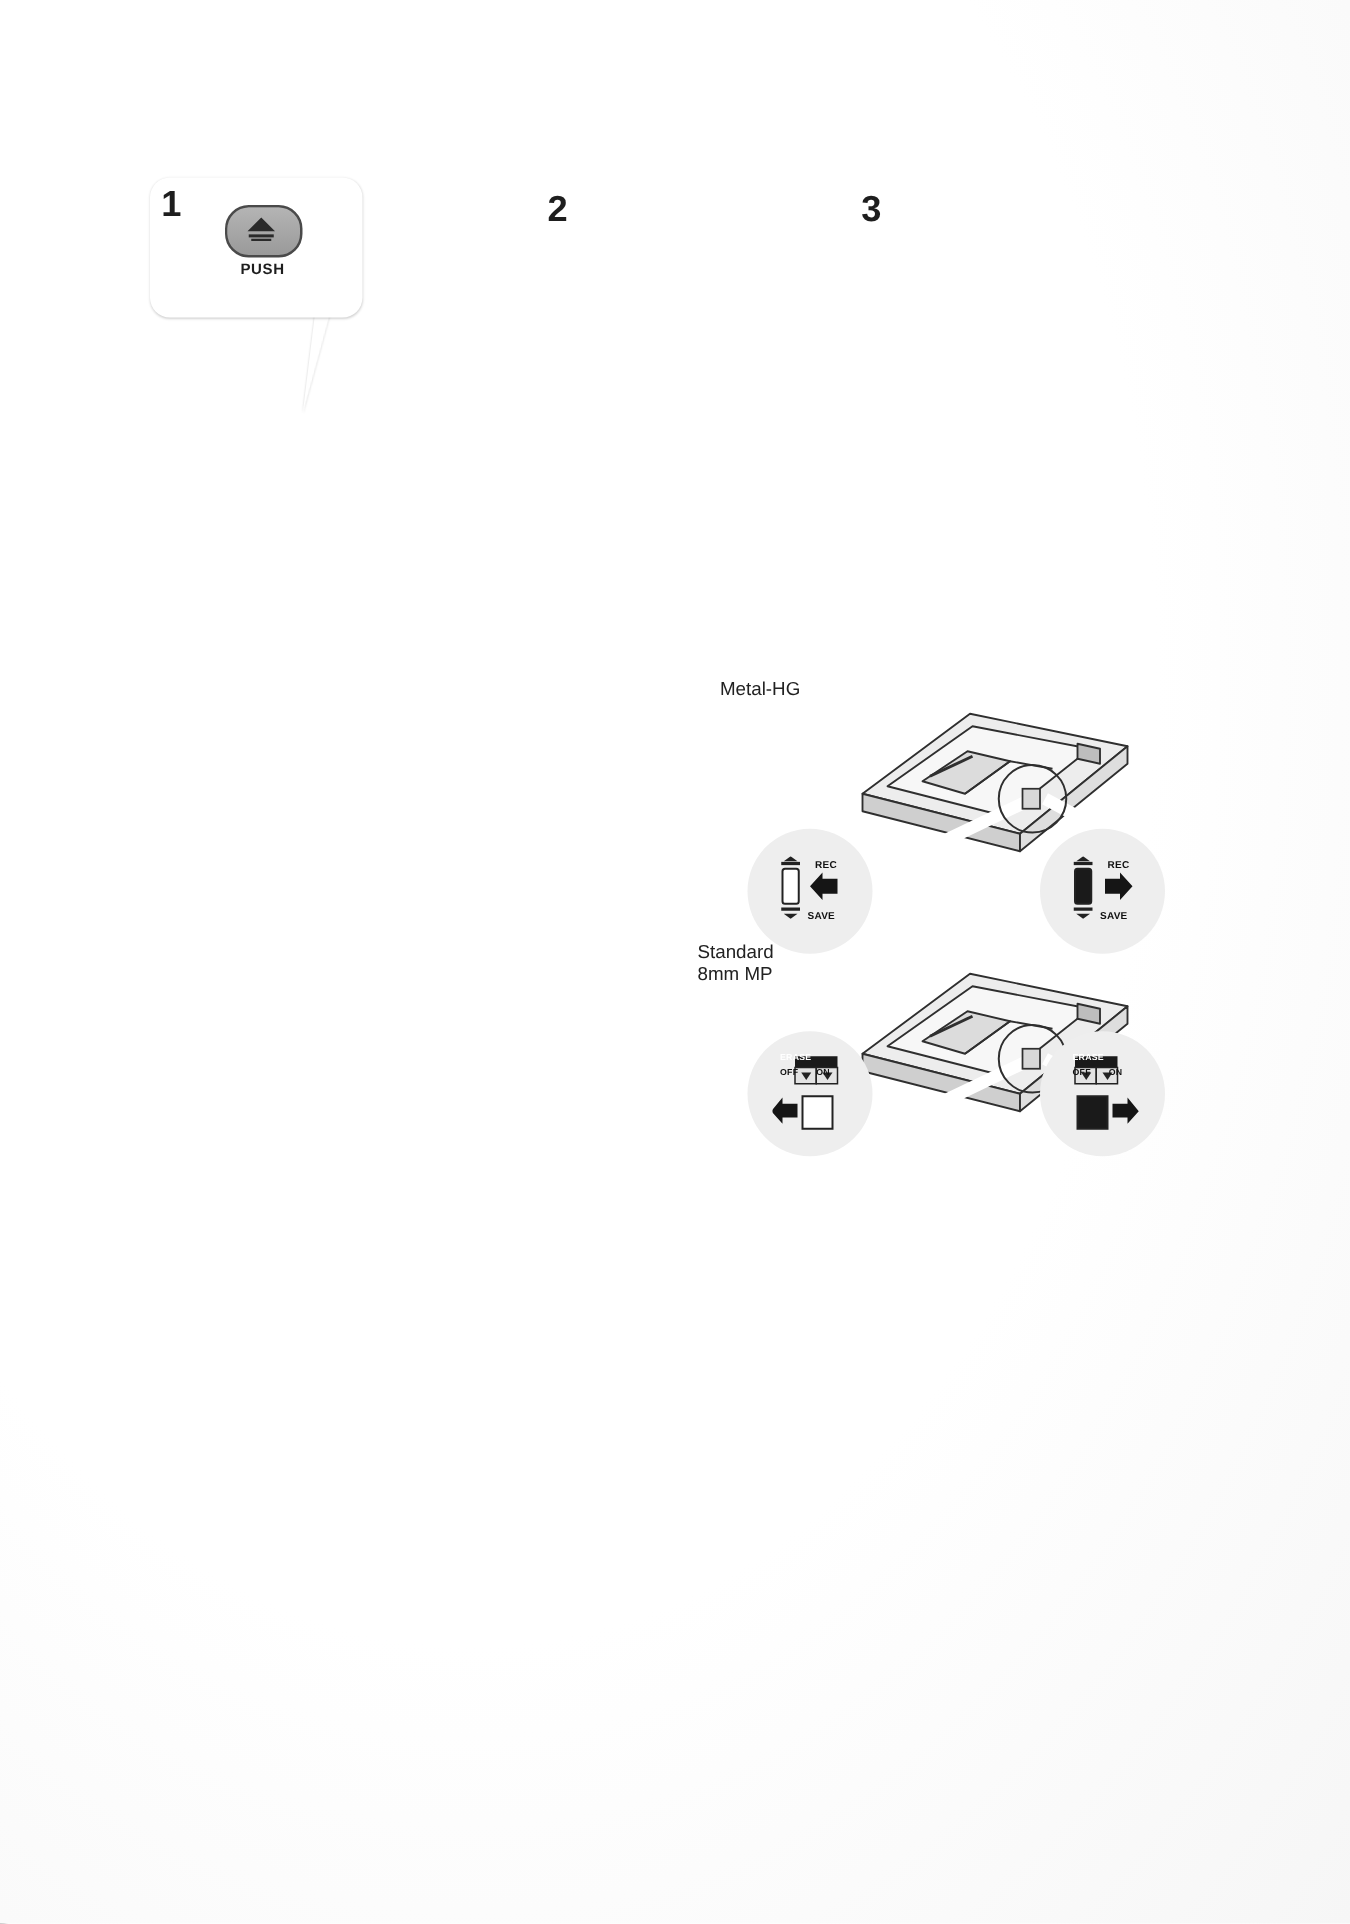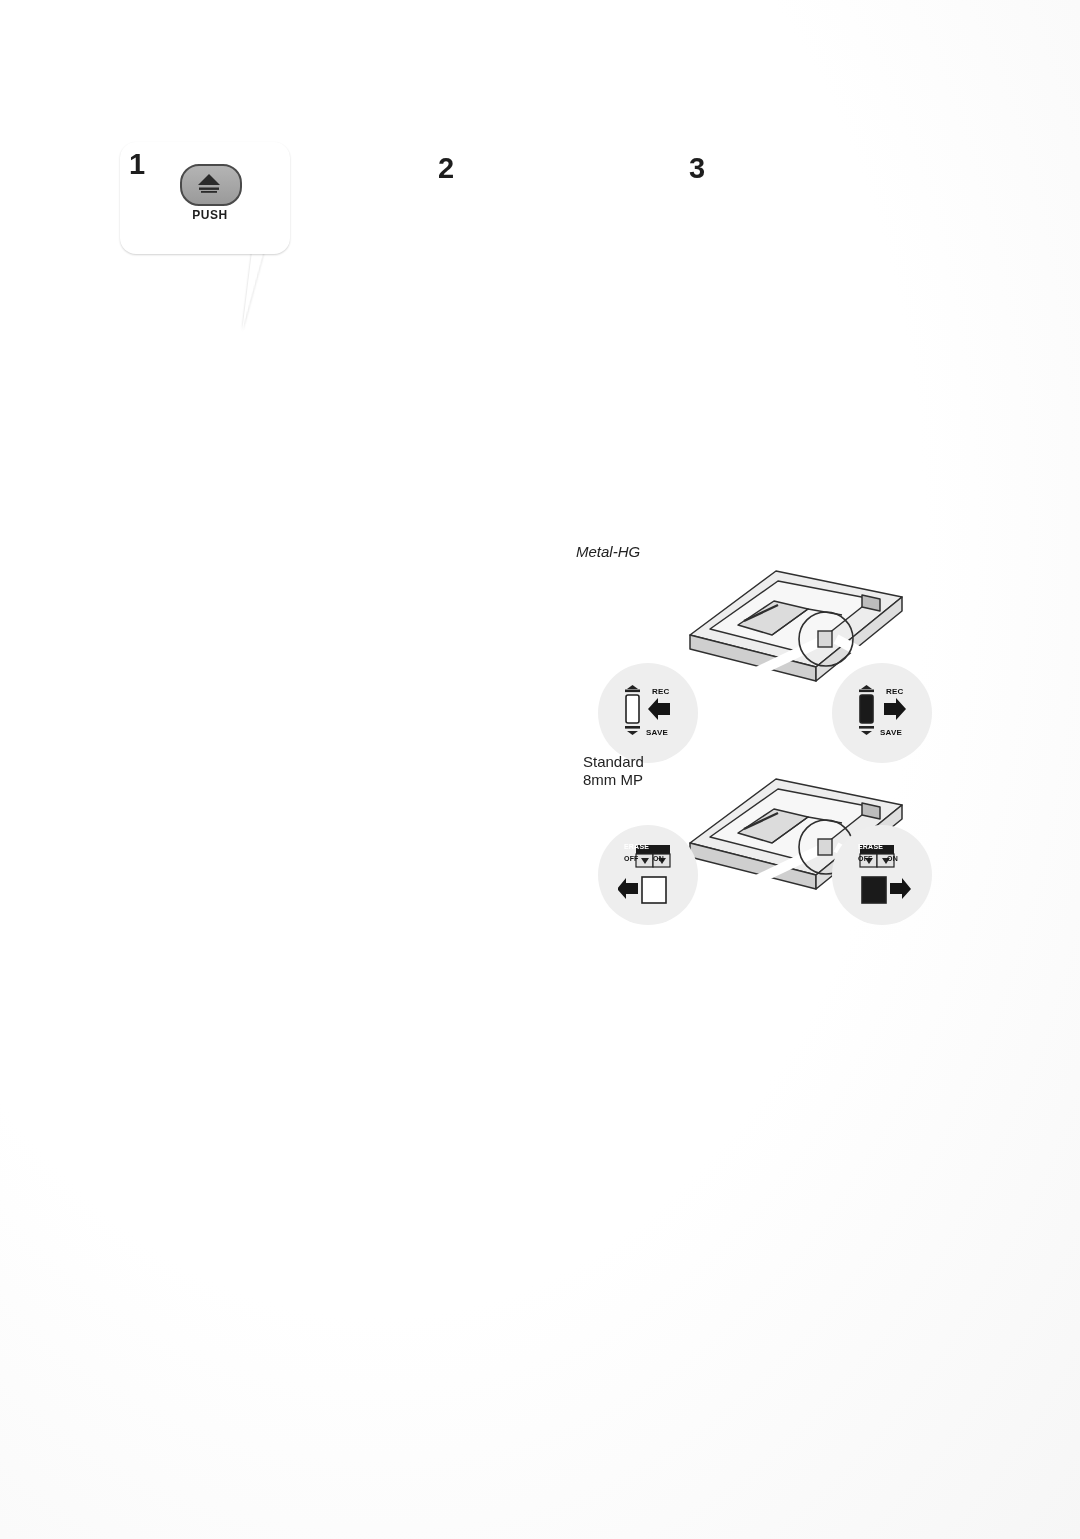--- a/index.html
+++ b/index.html
@@ -232,22 +232,22 @@
     background: #a8a8a8;
     overflow: hidden;
   }
   .cass-label {
     position: absolute;
     font-size: 15px;
     color: #222;
     line-height: 1.2;
     z-index: 4;
   }
-  #label-metal { left: 30px; top: 18px; font-style: italic; }
-  #label-standard { left: 37px; top: 228px; }
+  #label-metal { left: 30px; top: 18px; }
+  #label-standard { left: 12px; top: 228px; }
 
   .detail-circle {
     position: absolute;
     border-radius: 50%;
     background: #eeeeee;
     z-index: 3;
   }
   .sw-box {
     position: absolute;
     border: 2px solid #2a2a2a;

